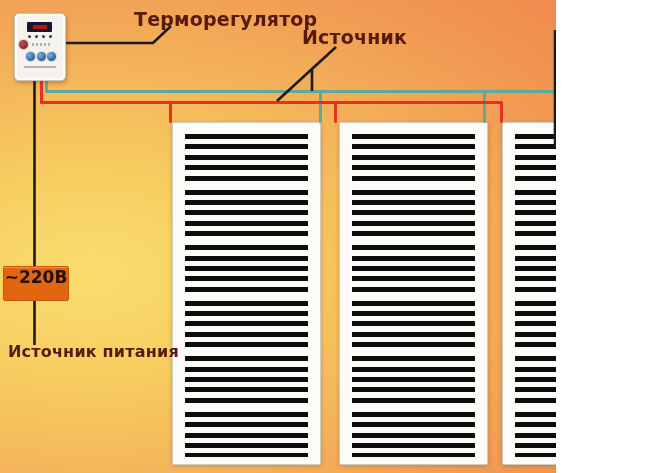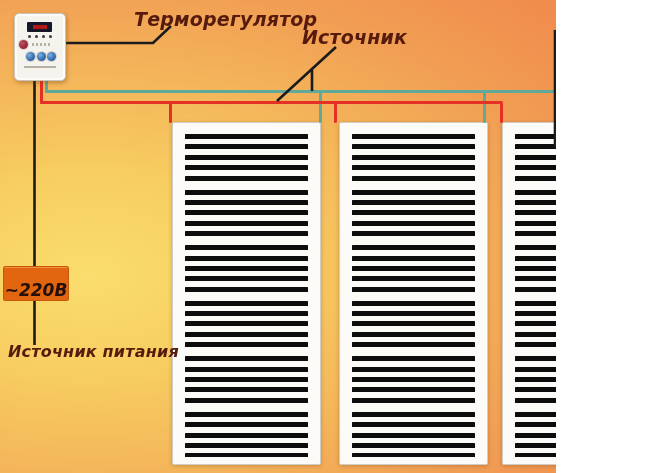--- a/index.html
+++ b/index.html
@@ -2,34 +2,33 @@
 <html style="--wire-live: #e53125; --wire-return: #5fa99b; --wire-power: #1b1b1b; --label-text: #571b0e; --voltage-box: #e2650f; --panel-bg: #fcfbf7; --panel-stripe: #0d0d0d;"><head>
 <meta charset="utf-8">
 <style>
   html,body{margin:0;padding:0;}
   body{font-family:"DejaVu Sans","Liberation Sans",sans-serif;}
   #canvas{
     position:relative;width:556px;height:473px;overflow:hidden;
     background:
       radial-gradient(ellipse 720px 430px at 16% 58%,
         #fadd6e 0%, #f7cd60 24%, #f4b55a 47%, #f19c53 70%, #f08d4e 88%, #ef894e 100%);
-    font-style: italic;
   }
   
   .lbl{
     position:absolute;color:var(--label-text,#571b0e);
     font-size:19px;font-weight:600;letter-spacing:.2px;white-space:nowrap;
   }
   .lbl.power{font-size:16px;}
   
   .vbox{
     position:absolute;left:3px;top:266px;width:64px;height:33px;
     background:var(--voltage-box,#e2650f);
     border:1px solid #c5580b;border-radius:2px;
-    display:flex;align-items:flex-end;justify-content:center;
+    display:flex;align-items:flex-start;justify-content:center;
     color:#23100a;font-size:17px;font-weight:800;
     box-shadow:inset 0 1px 0 rgba(255,200,120,.45);
   }
   
   .panel{
     position:absolute;top:122px;height:341px;
     background:var(--panel-bg,#fcfbf7);
     border:1px solid #cfcdc4;border-radius:2px;
     box-shadow:0 1px 4px rgba(120,70,25,.35);
   }

